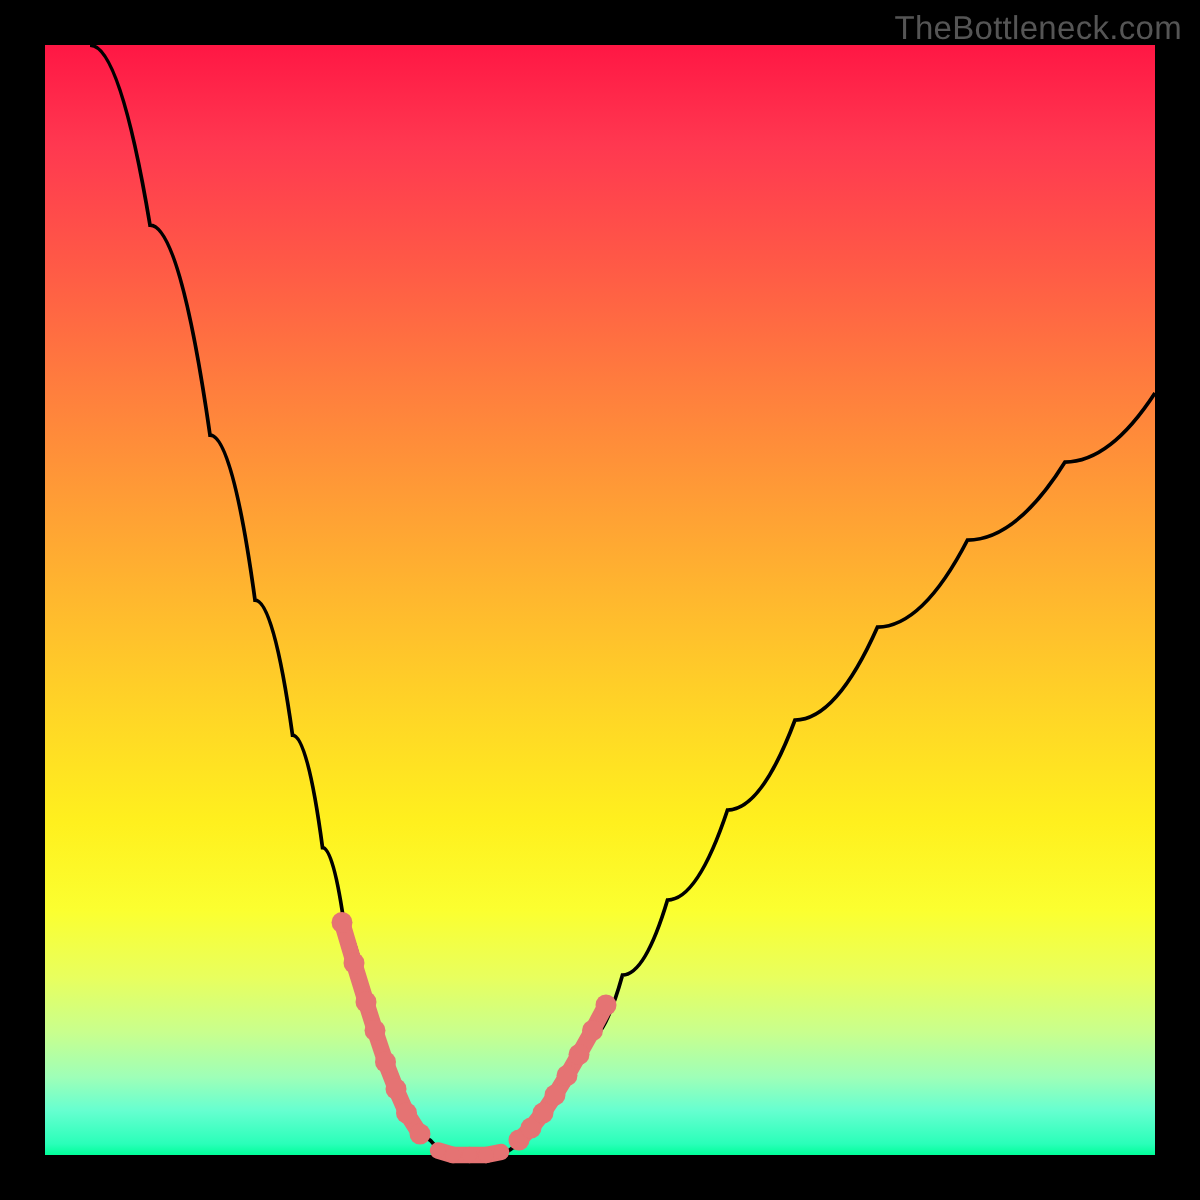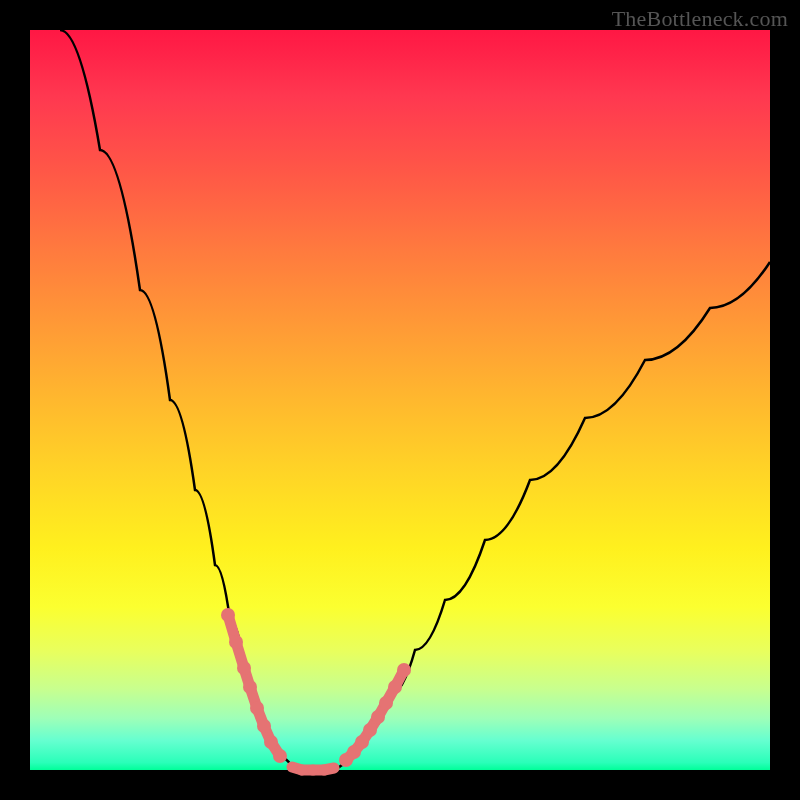--- a/index.html
+++ b/index.html
@@ -37,21 +37,20 @@
   }
   .watermark {
     position: absolute;
     top: 6px;
     right: 12px;
     color: #555;
     font-size: 22px;
     font-weight: 500;
     letter-spacing: 0.2px;
     z-index: 10;
-    font-family: Liberation Serif, serif;
   }
   svg.curve {
     position: absolute;
     left: 30px;
     top: 30px;
     width: 740px;
     height: 740px;
     overflow: visible;
   }
 </style>

